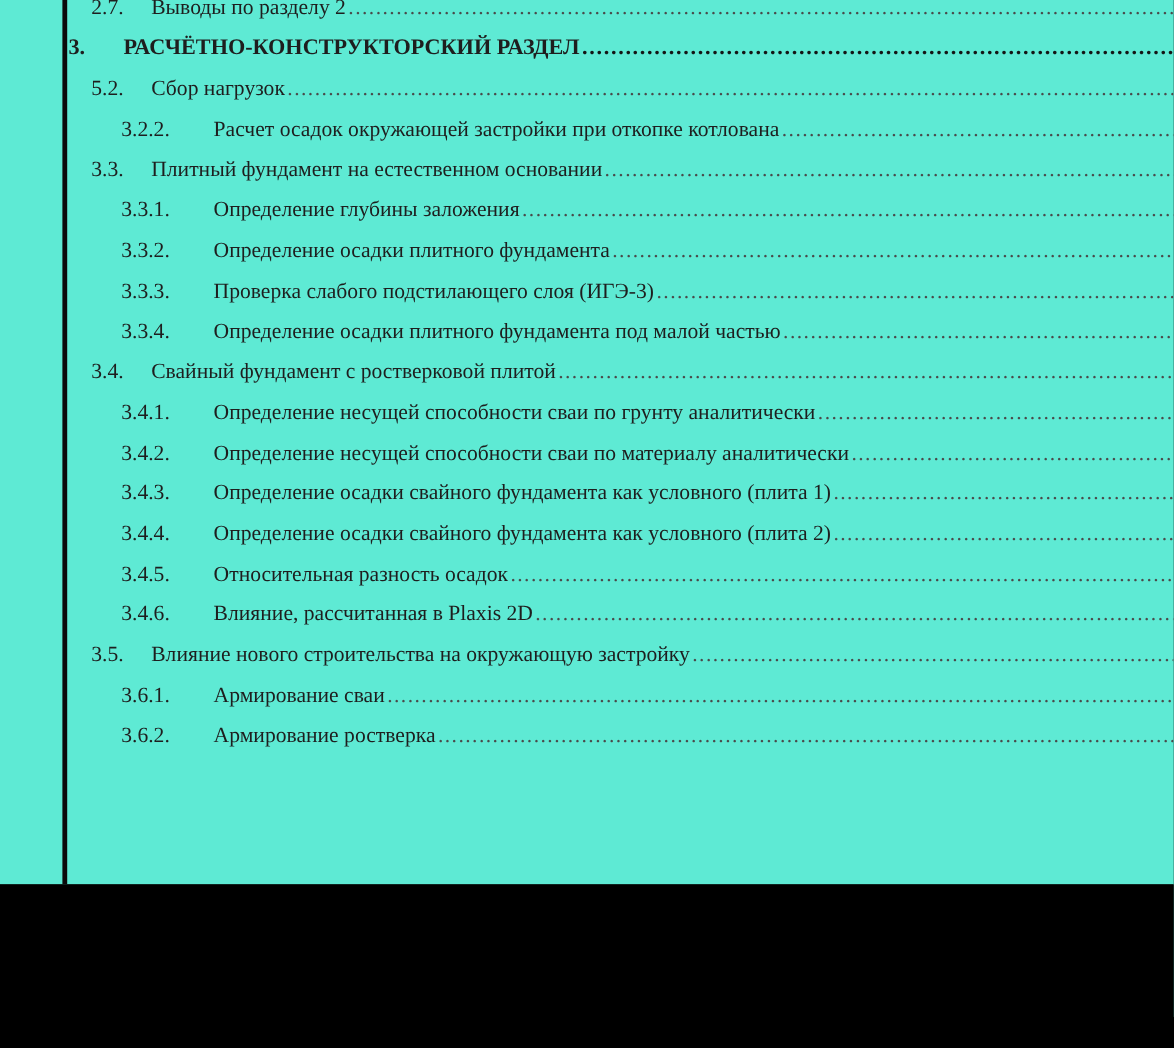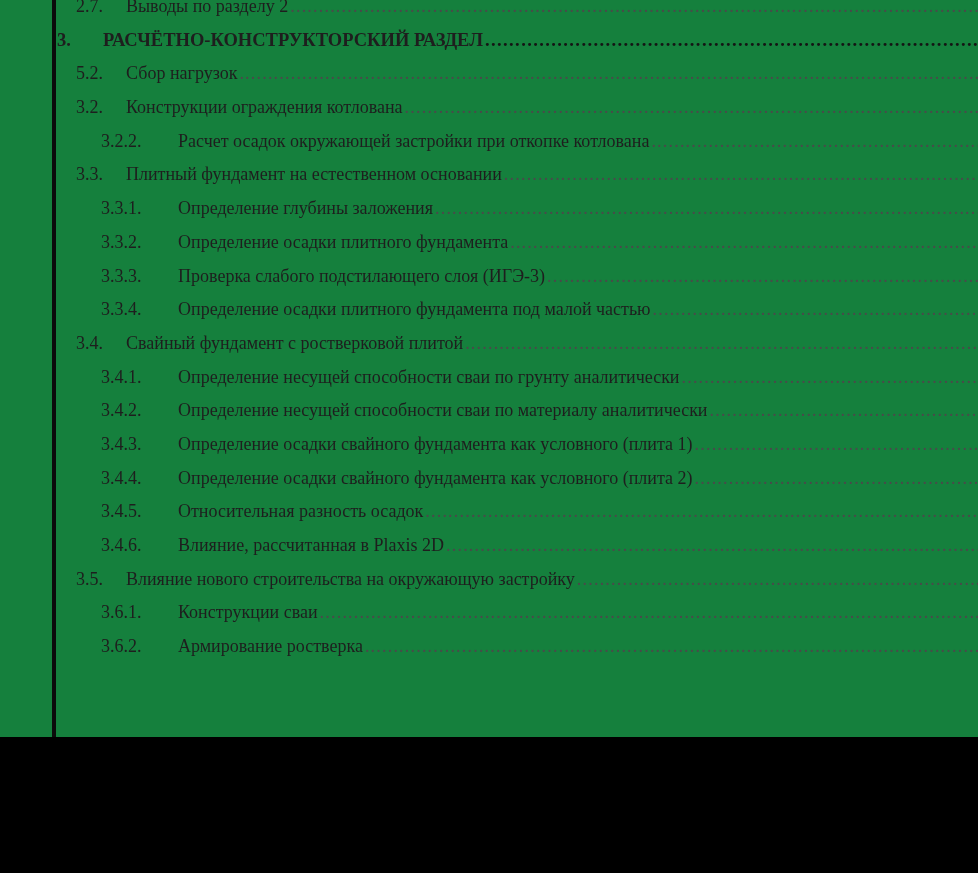--- a/index.html
+++ b/index.html
@@ -6,21 +6,21 @@
   body {
     width: 978px; height: 873px;
     background: #000000;
     overflow: hidden;
     position: relative;
     font-family: "Liberation Serif", serif;
   }
   .page {
     position: absolute; left: 0; top: 0;
     width: 978px; height: 737px;
-    background: #15803d;
+    background: #5eead4;
     overflow: hidden;
   }
   .vrule {
     position: absolute; left: 52px; top: 0;
     width: 3.5px; height: 737px;
     background: #0b0b0b;
   }
   .toc {
     position: absolute; left: 0; top: -10px; width: 978px;
   }
@@ -54,21 +54,20 @@
 
 <div class="page">
   <div class="vrule"></div>
   <div class="toc" id="toc">
   <div class="row lvl2"><span class="num">2.7.</span><span class="title">Выводы по разделу 2</span><span class="leader"></span></div>
 
   <div class="row lvl1"><span class="num">3.</span><span class="title">РАСЧЁТНО-КОНСТРУКТОРСКИЙ РАЗДЕЛ</span><span class="leader"></span></div>
 
   <div class="row lvl2"><span class="num">5.2.</span><span class="title">Сбор нагрузок</span><span class="leader"></span></div>
 
-  <div class="row lvl2"><span class="num">3.2.</span><span class="title">Конструкции ограждения котлована</span><span class="leader"></span></div>
 
 
   <div class="row lvl3"><span class="num">3.2.2.</span><span class="title">Расчет осадок окружающей застройки при откопке котлована</span><span class="leader"></span></div>
 
   <div class="row lvl2"><span class="num">3.3.</span><span class="title">Плитный фундамент на естественном основании</span><span class="leader"></span></div>
 
   <div class="row lvl3"><span class="num">3.3.1.</span><span class="title">Определение глубины заложения</span><span class="leader"></span></div>
 
   <div class="row lvl3"><span class="num">3.3.2.</span><span class="title">Определение осадки плитного фундамента</span><span class="leader"></span></div>
 
@@ -86,18 +85,18 @@
 
   <div class="row lvl3"><span class="num">3.4.4.</span><span class="title">Определение осадки свайного фундамента как условного (плита 2)</span><span class="leader"></span></div>
 
   <div class="row lvl3"><span class="num">3.4.5.</span><span class="title">Относительная разность осадок</span><span class="leader"></span></div>
 
   <div class="row lvl3"><span class="num">3.4.6.</span><span class="title">Влияние, рассчитанная в Plaxis 2D</span><span class="leader"></span></div>
 
   <div class="row lvl2"><span class="num">3.5.</span><span class="title">Влияние нового строительства на окружающую застройку</span><span class="leader"></span></div>
 
 
-  <div class="row lvl3"><span class="num">3.6.1.</span><span class="title">Конструкции сваи</span><span class="leader"></span></div>
+  <div class="row lvl3"><span class="num">3.6.1.</span><span class="title">Армирование сваи</span><span class="leader"></span></div>
 
   <div class="row lvl3"><span class="num">3.6.2.</span><span class="title">Армирование ростверка</span><span class="leader"></span></div>
 </div>
 </div>
 <div class="bottom-bar"></div>
 
 </body></html>

